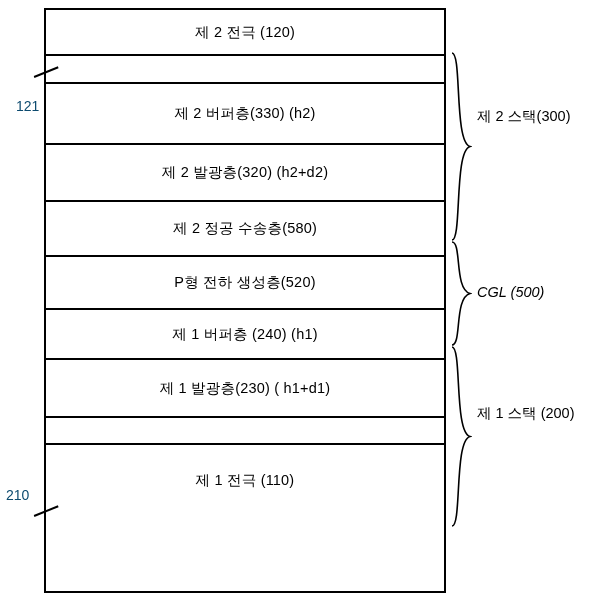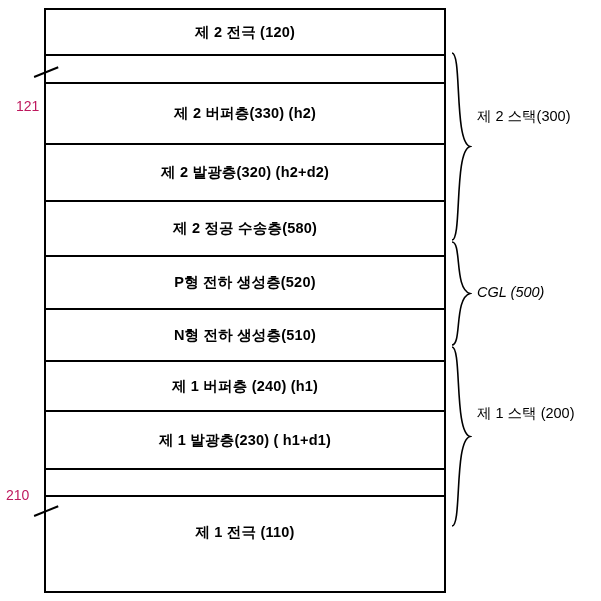--- a/index.html
+++ b/index.html
@@ -20,21 +20,20 @@
   .stack {
     position: absolute;
     left: 44px;
     top: 8px;
     width: 402px;
     height: 585px;
     border: 2px solid #000000;
     box-sizing: border-box;
     display: flex;
     flex-direction: column;
-    font-weight: bold;
   }
   .layer {
     position: relative;
     box-sizing: border-box;
     border-bottom: 2px solid #000000;
     display: flex;
     align-items: center;
     justify-content: center;
     font-size: 14.5px;
     color: #000000;
@@ -45,21 +44,21 @@
     border-bottom: none;
   }
   .layer-label {
     display: block;
     text-align: center;
   }
   
   .callout {
     position: absolute;
     font-size: 14px;
-    color: #be185d;
+    color: #0c4a6e;
   }
   .leader {
     position: absolute;
     background: #000000;
     height: 1.5px;
     transform-origin: left center;
   }
   
   .brace-group {
     position: absolute;
@@ -98,23 +97,20 @@
     </div>
 
     <div class="layer" style="height:55px">
       <span class="layer-label">제 2 정공 수송층(580)</span>
     </div>
 
     <div class="layer" style="height:53px">
       <span class="layer-label">P형 전하 생성층(520)</span>
     </div>
 
-    <div class="layer" style="height:52px">
-      <span class="layer-label">N형 전하 생성층(510)</span>
-    </div>
 
     <div class="layer" style="height:50px">
       <span class="layer-label">제 1 버퍼층 (240) (h1)</span>
     </div>
 
     <div class="layer" style="height:58px">
       <span class="layer-label">제 1 발광층(230) ( h1+d1)</span>
     </div>
 
 

